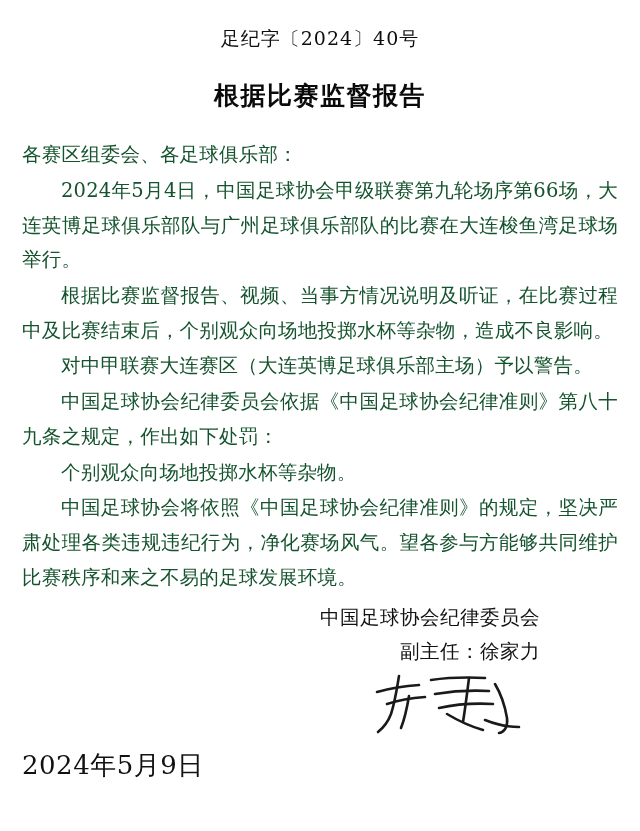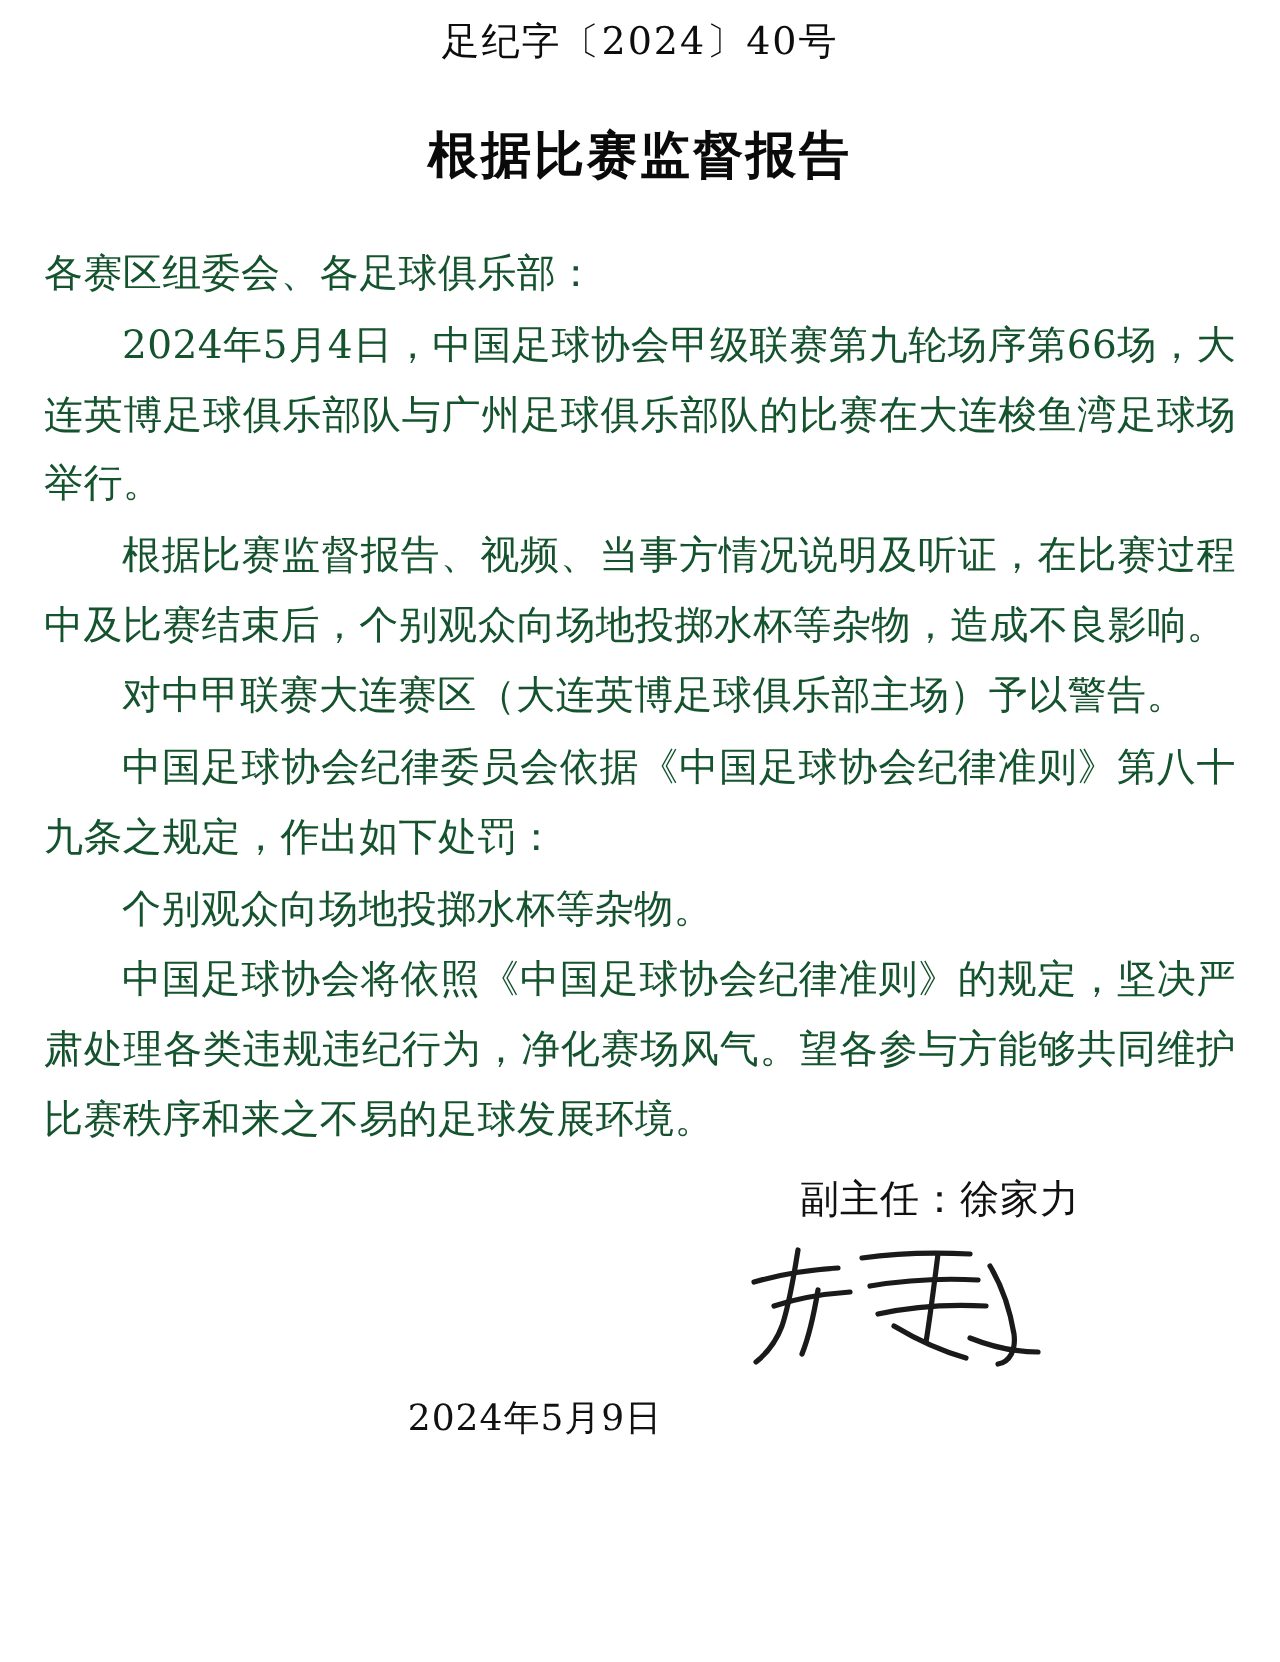--- a/index.html
+++ b/index.html
@@ -18,21 +18,21 @@
     position: relative;
     width: 640px;
     height: 831px;
     box-sizing: border-box;
     padding: 0 22px;
   }
   .doc-number {
     text-align: center;
     font-size: 19px;
     letter-spacing: 1px;
-    margin-top: 8px;
+    margin-top: 26px;
     margin-bottom: 4px;
     color: #0d0d0d;
   }
   .title {
     text-align: center;
     font-weight: bold;
     font-size: 25px;
     line-height: 1.45;
     letter-spacing: 1.5px;
     margin-top: 26px;
@@ -73,23 +73,23 @@
     height: 78px;
   }
   .signature-mark {
     position: absolute;
     right: 95px;
     top: 2px;
     width: 150px;
     height: 66px;
   }
   .date-line {
-    text-align: center;
+    text-align: left;
     padding-right: 105px;
-    font-size: 18px;
+    font-size: 26px;
     letter-spacing: 0.5px;
     margin-top: 2px;
   }
 </style>
 </head>
 <body>
 
 <div class="page">
 
   <div class="doc-number">足纪字〔2024〕40号</div>
@@ -102,20 +102,21 @@
     <p class="para">各赛区组委会、各足球俱乐部：</p>
     <p class="para indent">2024年5月4日，中国足球协会甲级联赛第九轮场序第66场，大连英博足球俱乐部队与广州足球俱乐部队的比赛在大连梭鱼湾足球场举行。</p>
     <p class="para indent">根据比赛监督报告、视频、当事方情况说明及听证，在比赛过程中及比赛结束后，个别观众向场地投掷水杯等杂物，造成不良影响。</p>
     <p class="para indent">对中甲联赛大连赛区（大连英博足球俱乐部主场）予以警告。</p>
     <p class="para indent">中国足球协会纪律委员会依据《中国足球协会纪律准则》第八十九条之规定，作出如下处罚：</p>
     <p class="para indent">个别观众向场地投掷水杯等杂物。</p>
     <p class="para indent">中国足球协会将依照《中国足球协会纪律准则》的规定，坚决严肃处理各类违规违纪行为，净化赛场风气。望各参与方能够共同维护比赛秩序和来之不易的足球发展环境。</p>
   </div>
 
   <div class="signature">
+    <div>中国足球协会纪律委员会</div>
     <div>副主任：徐家力</div>
   </div>
 
   <div class="stamp-area">
     <svg class="signature-mark" viewBox="0 0 150 66">
       <g fill="none" stroke="#1a1a1a" stroke-width="2.6" stroke-linecap="round" stroke-linejoin="round">
         <path d="M4 22 C18 18, 30 16, 46 15"></path>
         <path d="M26 6 C24 18, 22 32, 18 44 C15 52, 10 58, 5 62"></path>
         <path d="M14 34 C26 30, 38 28, 52 27"></path>
         <path d="M36 26 C34 38, 32 48, 28 58"></path>

